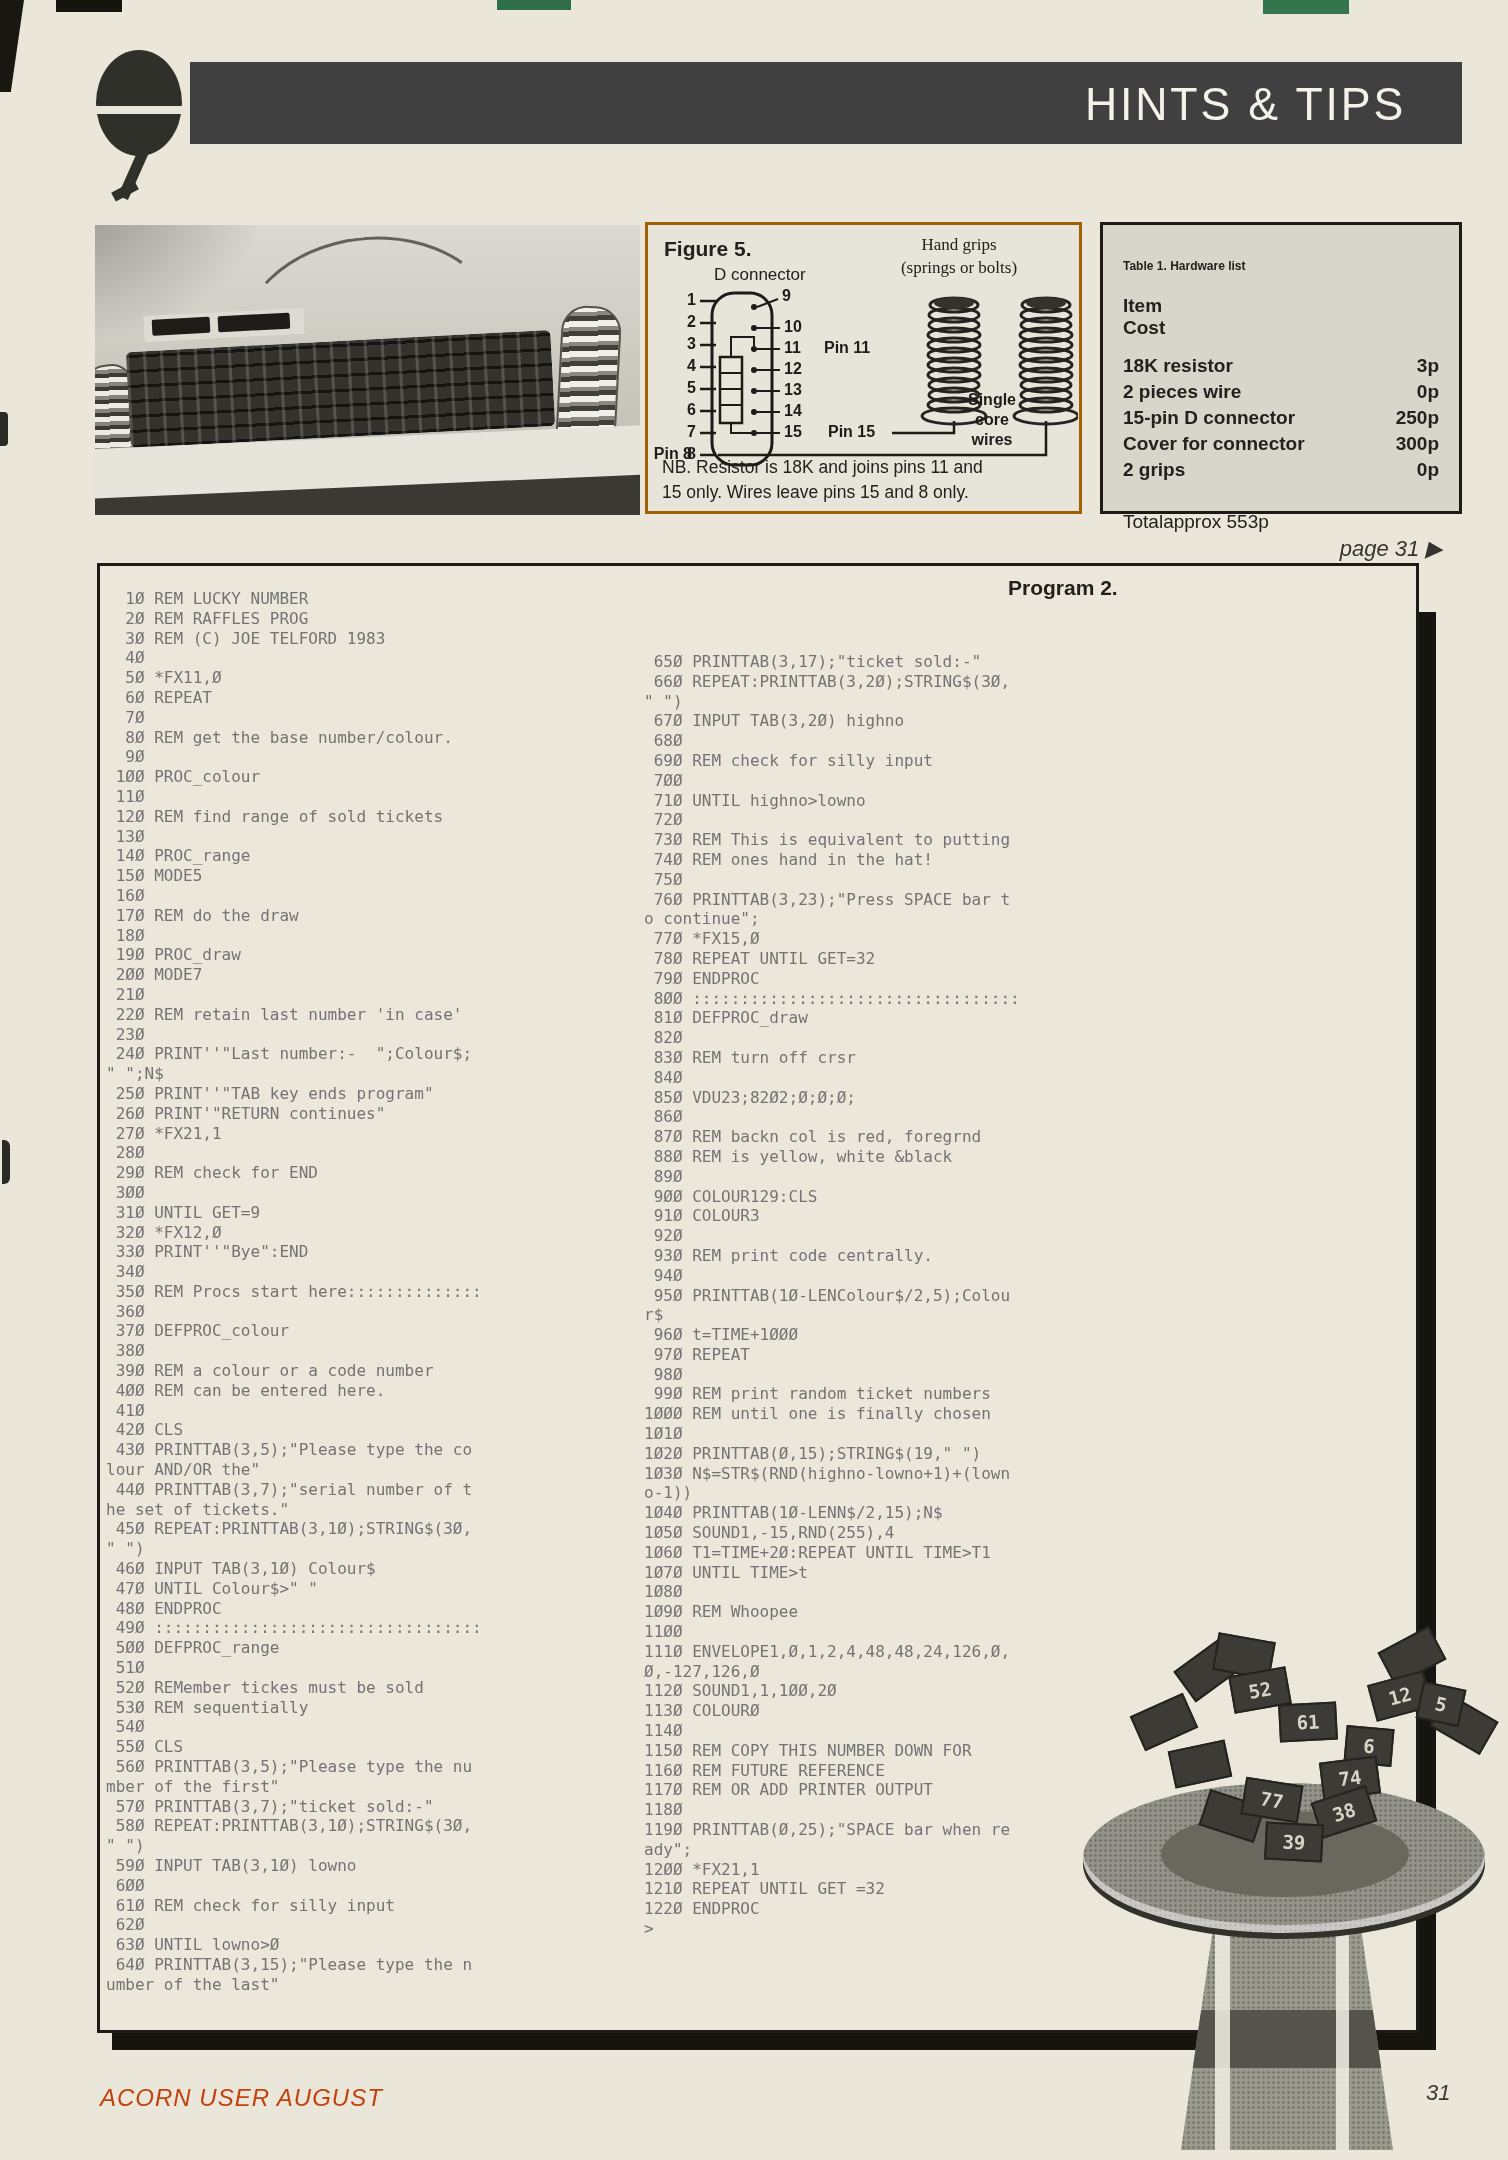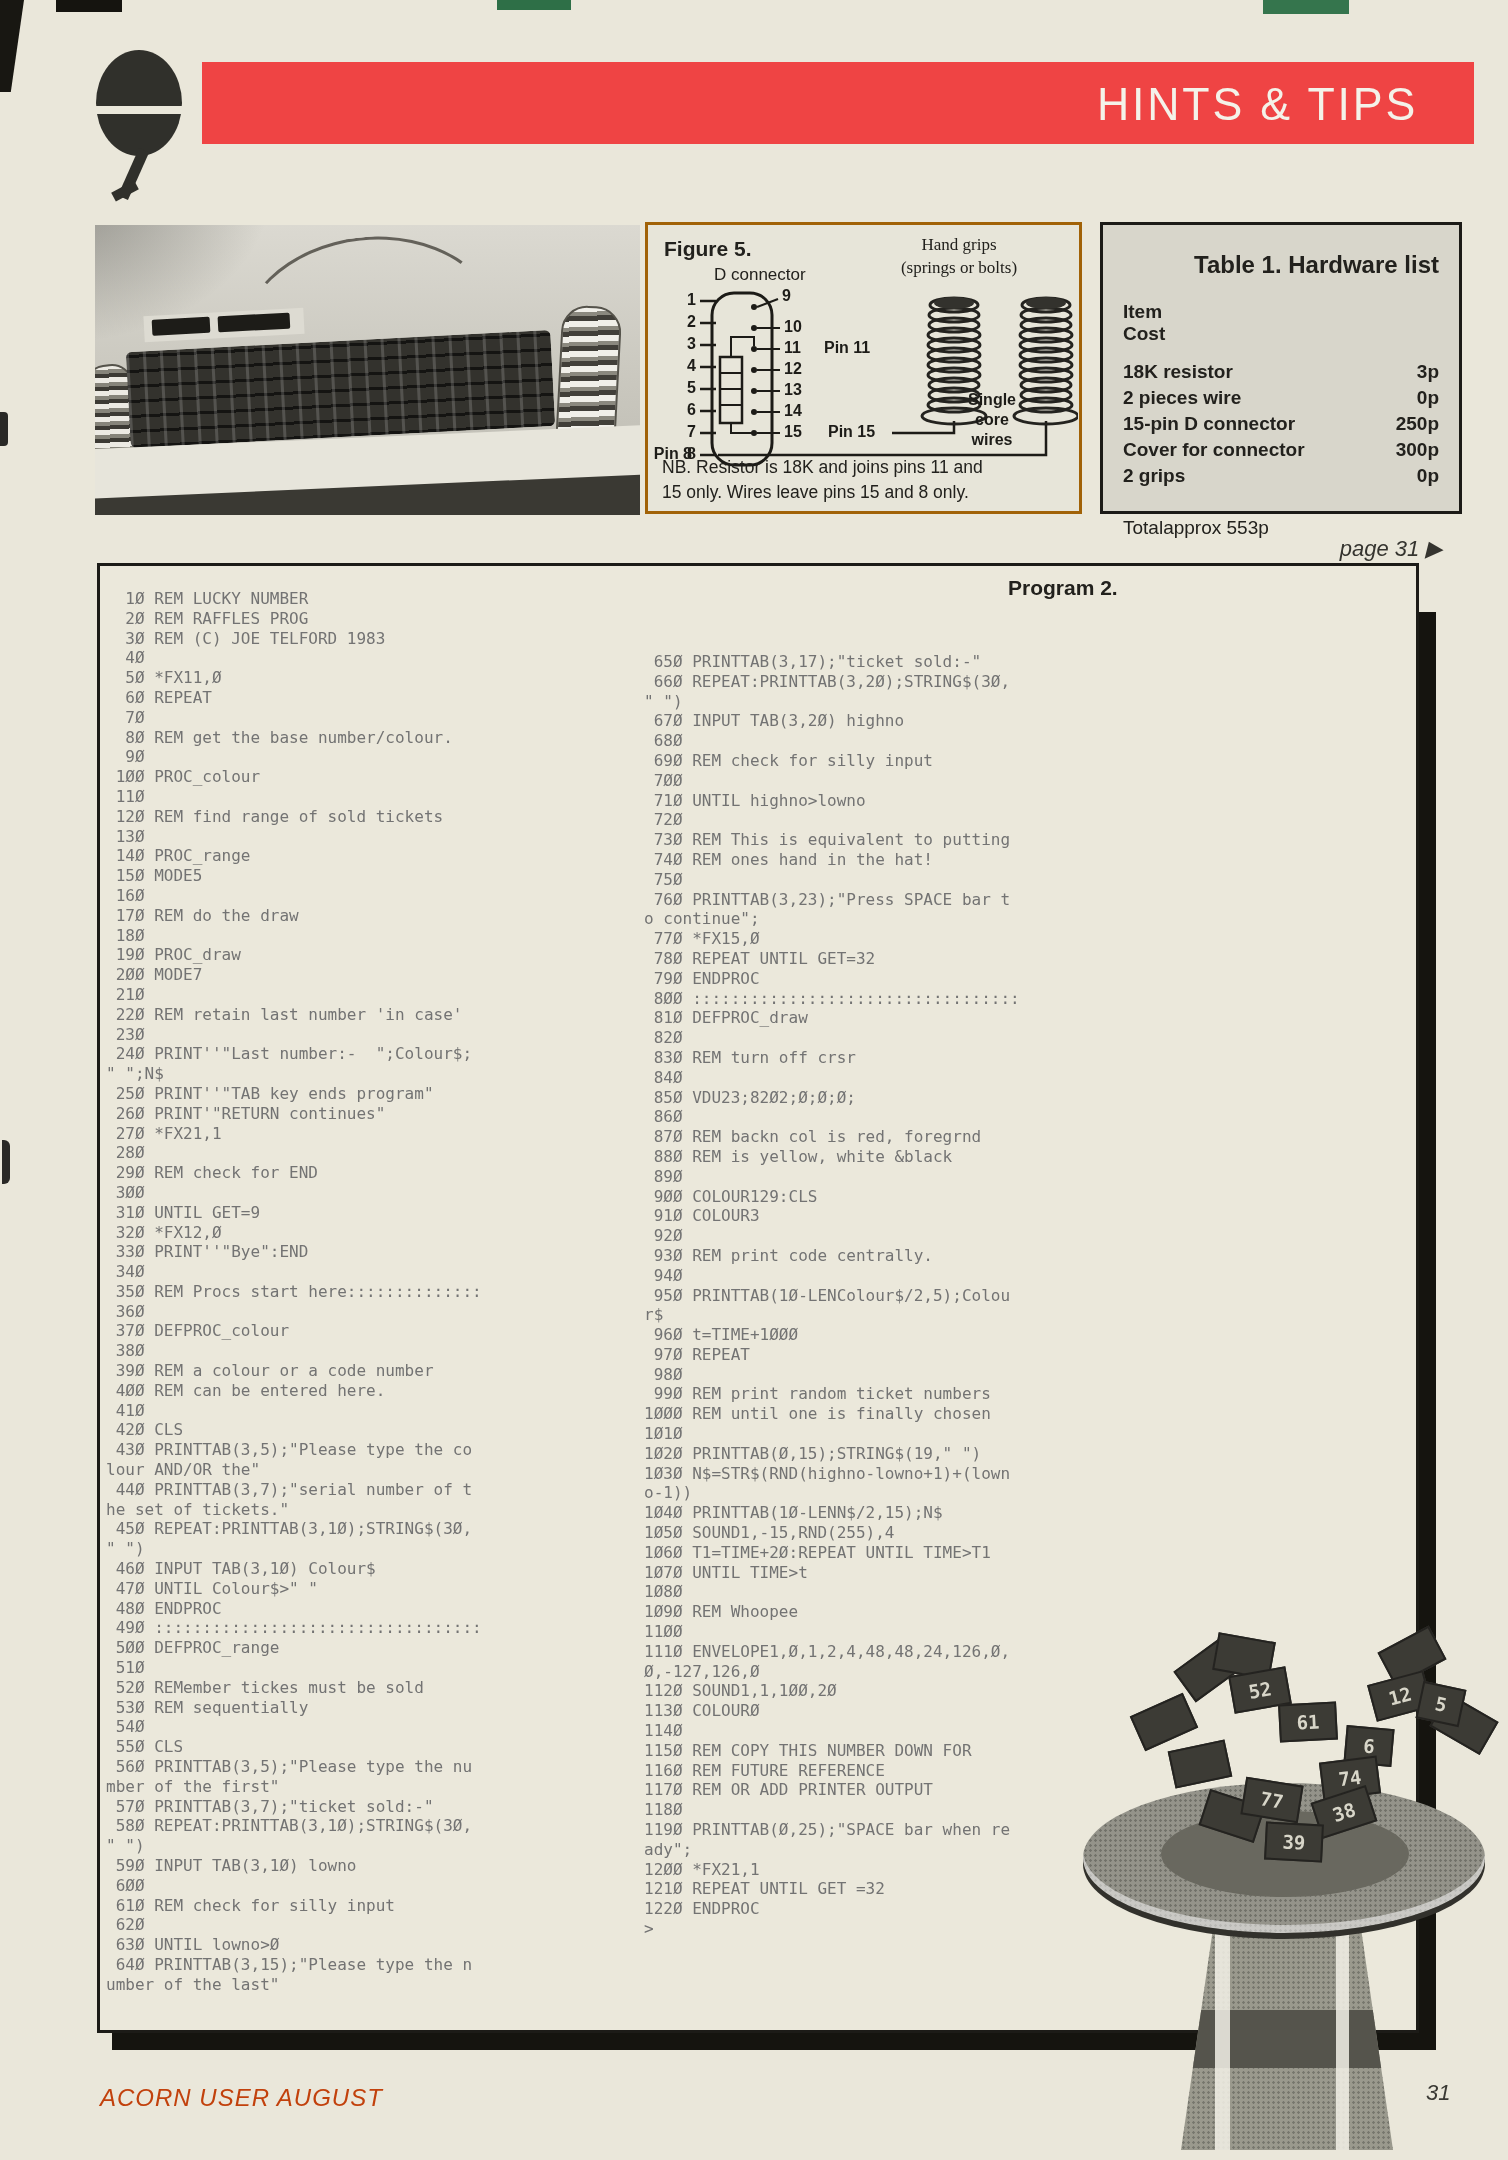--- a/index.html
+++ b/index.html
@@ -17,21 +17,21 @@
   .strip3{left:1263px;top:0;width:86px;height:14px;background:#35754d;}
   .mark1{left:0;top:412px;width:8px;height:34px;background:#2a2926;border-radius:0 4px 4px 0;}
   .mark2{left:2px;top:1140px;width:8px;height:44px;background:#2a2926;border-radius:0 6px 6px 0;}
 
   
   .logo{left:86px;top:48px;width:120px;height:150px;z-index:3;}
   .logo-nut{position:absolute;left:10px;top:2px;width:86px;height:106px;background:#30302b;border-radius:50%;}
   .logo-nut .cut{position:absolute;left:-4px;top:56px;width:94px;height:8px;background:#eae7da;}
   .logo-stem{position:absolute;left:42px;top:100px;width:11px;height:52px;background:#30302b;transform:rotate(24deg);}
   .logo-leaf{position:absolute;left:26px;top:138px;width:26px;height:10px;background:#30302b;transform:rotate(-28deg);}
-  .header-bar{left:190px;top:62px;width:1272px;height:82px;background:#ef4444;z-index:2;margin-left:12px;}
+  .header-bar{left:190px;top:62px;width:1272px;height:82px;background:#404040;z-index:2;}
   .header-title{position:absolute;right:56px;top:50%;transform:translateY(-50%) scaleX(.95);transform-origin:right;
     color:#f4f2e9;font-size:47px;letter-spacing:3px;font-weight:400;white-space:nowrap;}
 
   
   .photo{left:95px;top:225px;width:545px;height:290px;overflow:hidden;background:linear-gradient(180deg,#dbd9d1 0%,#c9c7be 55%,#bcbab1 100%);}
   .ph-corner{position:absolute;left:-40px;top:-40px;width:220px;height:160px;background:radial-gradient(ellipse at top left,rgba(40,40,35,.45),transparent 70%);}
   .ph-wire{position:absolute;left:26%;top:4%;width:48%;height:70%;border:3px solid rgba(70,68,60,.8);border-color:rgba(70,68,60,.8) transparent transparent transparent;border-radius:50%;transform:rotate(-6deg);}
   .ph-kb{position:absolute;left:6%;top:40%;width:78%;height:33%;background:#33322d;border-radius:6px;transform:rotate(-3deg);
     background-image:repeating-linear-gradient(90deg,rgba(255,255,255,.16) 0 3px,transparent 3px 17px),
                      repeating-linear-gradient(0deg,rgba(0,0,0,.6) 0 3px,transparent 3px 15px);}
@@ -49,21 +49,21 @@
   .figure-box{left:645px;top:222px;width:437px;height:292px;background:#e7e5d9;border:3px solid #a16207;box-sizing:border-box;}
   .fig-title{position:absolute;left:16px;top:12px;font-size:21px;font-weight:bold;}
   .fig-grips{position:absolute;left:195px;top:8px;width:232px;text-align:center;font-size:17px;line-height:23px;white-space:pre-line;font-family:Liberation Serif, serif;}
   .fig-dconn{position:absolute;left:66px;top:40px;font-size:17px;}
   .fig-svg{position:absolute;left:6px;top:58px;}
   .fig-note{position:absolute;left:14px;top:230px;font-size:17.5px;line-height:25px;white-space:pre-line;}
   .fig-svg text{font-family:"Liberation Sans",sans-serif;font-size:16px;font-weight:bold;fill:#1d1c18;}
 
   
   .table-box{left:1100px;top:222px;width:362px;height:292px;background:#d8d6cb;border:3px solid #1c1b17;box-sizing:border-box;padding:14px 20px;}
-  .tbl-title{font-size:24px;font-weight:bold;margin-top:12px;text-align:right;}
+  .tbl-title{font-size:12px;font-weight:bold;margin-top:20px;}
   .tbl-head{display:flex;justify-content:space-between;font-size:19px;font-weight:bold;margin-top:22px;flex-direction:column;}
   .tbl-row{display:flex;justify-content:space-between;font-size:19px;font-weight:bold;line-height:26px;}
   .tbl-rows{margin-top:14px;}
   .tbl-total{display:flex;font-size:19px;font-weight:normal;margin-top:28px;}
   .page-link{left:1318px;top:536px;width:146px;text-align:center;font-style:italic;font-size:22px;color:#35342f;}
 
   
   .prog-box{left:97px;top:563px;width:1322px;height:1470px;border:3px solid #1c1b17;box-sizing:border-box;background:#ebe8db;}
   .prog-shadow-r{left:1419px;top:612px;width:17px;height:1437px;background:#15140f;}
   .prog-shadow-b{left:112px;top:2033px;width:1324px;height:17px;background:#15140f;}

